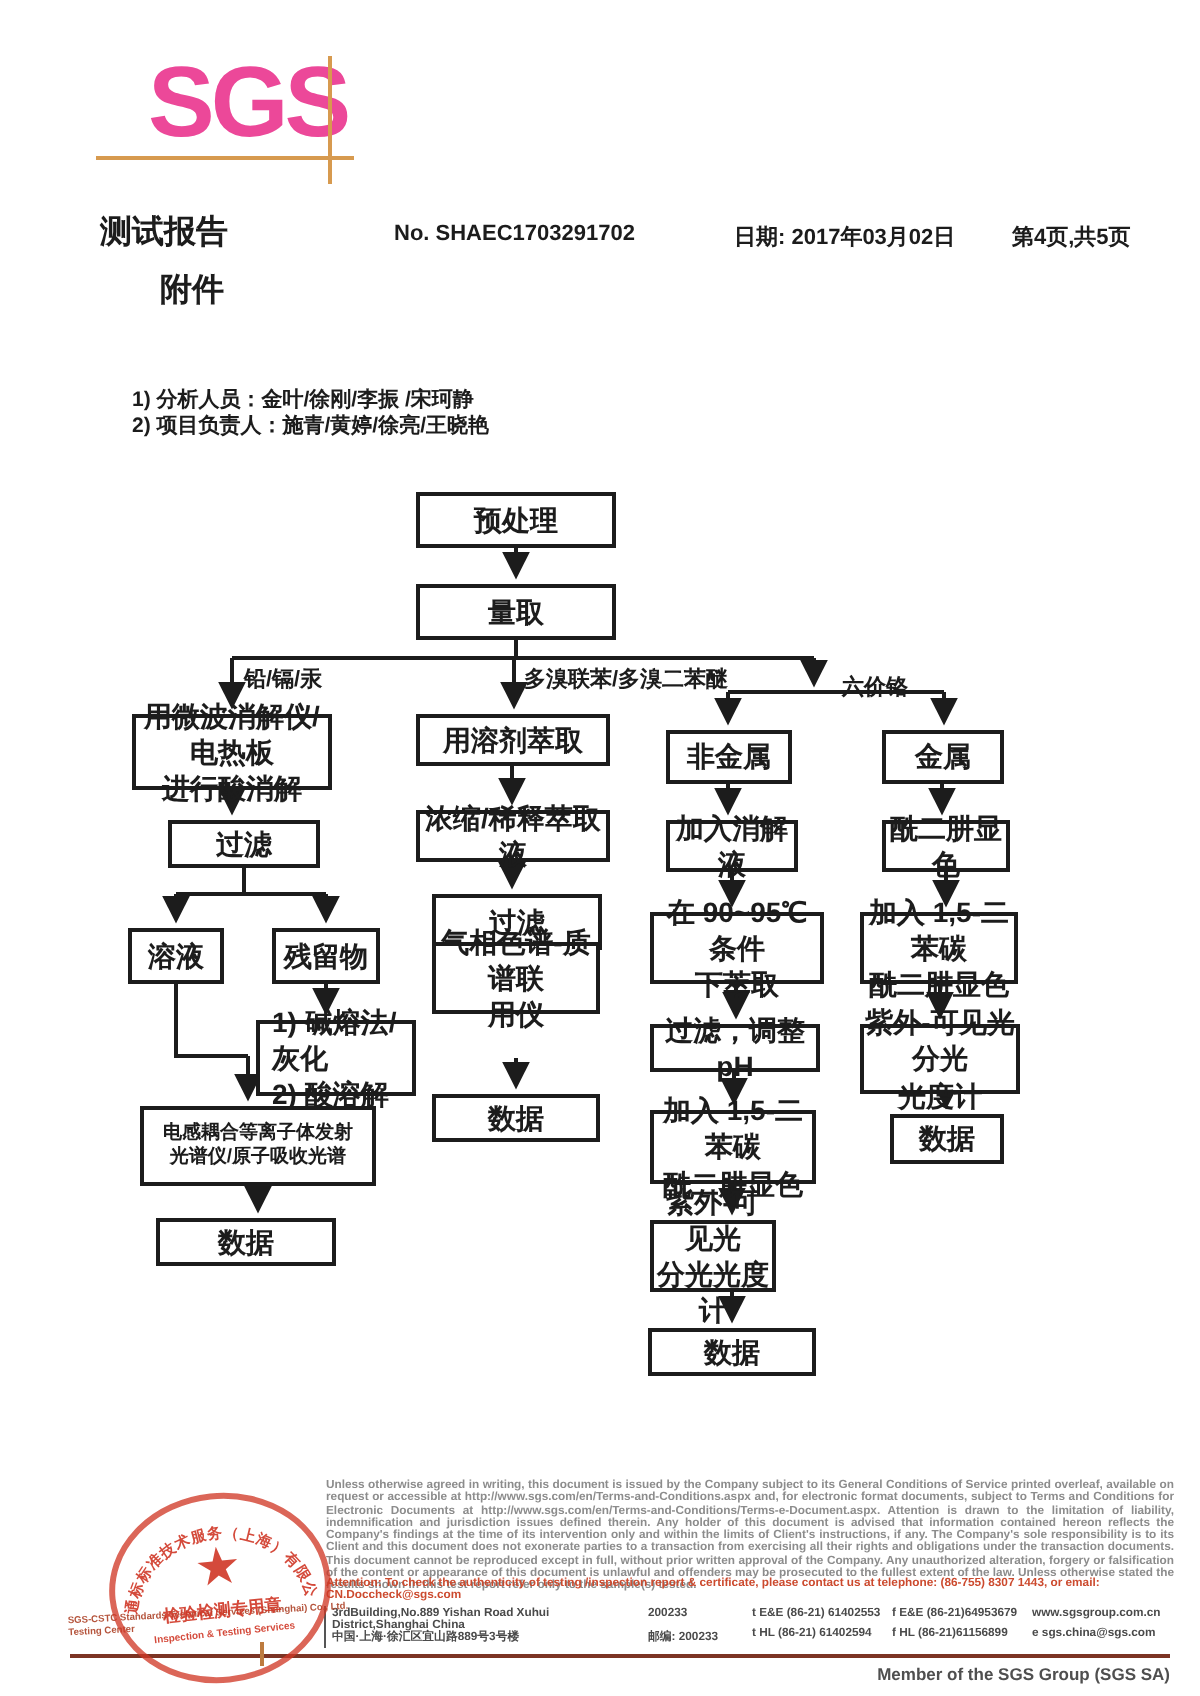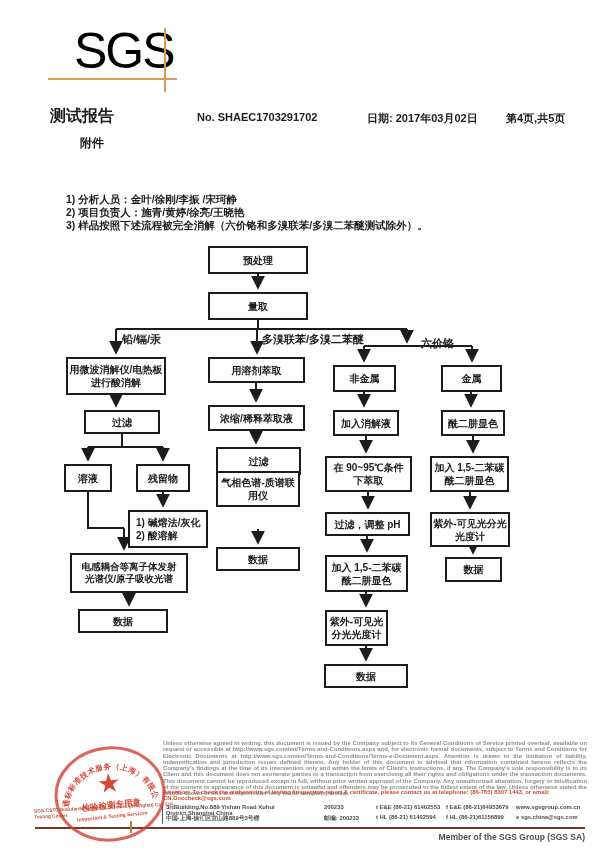--- a/index.html
+++ b/index.html
@@ -1,34 +1,34 @@
 <!DOCTYPE html>
 <html><head>
 <meta charset="utf-8">
 <style>
   html,body{margin:0;padding:0;background:#e9e9e9;}
   .page{position:relative;width:600px;height:848px;background:#ffffff;overflow:hidden;
         font-family:"Liberation Sans",sans-serif;color:#1c1c1c;}
   
-  .logo-text{position:absolute;left:74px;top:26px;font-size:50px;font-weight:400;
-             letter-spacing:-2px;color:#000000;line-height:1;}
+  .logo-text{position:absolute;left:74px;top:26px;font-size:50px;font-weight:700;
+             letter-spacing:-2px;color:#ec4899;line-height:1;}
   .logo-hline{position:absolute;left:48px;top:78px;width:129px;height:2px;background:#d79a4f;}
   .logo-vline{position:absolute;left:164px;top:28px;width:2px;height:64px;background:#d79a4f;}
   .report-title{position:absolute;left:50px;top:106px;font-size:16px;font-weight:700;}
   .report-no{position:absolute;left:197px;top:111px;font-size:11px;font-weight:700;}
   .report-date{position:absolute;left:367px;top:111px;font-size:11px;font-weight:700;}
   .report-page{position:absolute;left:506px;top:111px;font-size:11px;font-weight:700;}
-  .attachment{position:absolute;left:80px;top:135px;font-size:12px;font-weight:700;}
+  .attachment{position:absolute;left:80px;top:135px;font-size:16px;font-weight:700;}
   .chart-title{position:absolute;left:0;top:162px;width:100%;text-align:center;
                font-size:13.5px;font-weight:700;}
   .note{position:absolute;left:66px;font-size:10.5px;font-weight:600;white-space:nowrap;}
   
   .node{position:absolute;box-sizing:border-box;border:2px solid #1c1c1c;background:#fff;
         display:flex;align-items:center;justify-content:center;text-align:center;
-        font-size:10px;line-height:1.3;font-weight:600;white-space:pre-line;z-index:2;}
+        font-size:14px;line-height:1.3;font-weight:600;white-space:pre-line;z-index:2;}
   .node.left-align{justify-content:flex-start;text-align:left;padding-left:6px;}
   .branch-label{position:absolute;font-size:11px;font-weight:700;z-index:3;}
   .wires{position:absolute;left:0;top:0;z-index:1;}
   
   .legal{position:absolute;left:163px;top:740px;width:424px;font-size:5.9px;line-height:6.3px;
          color:#8c8c8c;text-align:justify;font-weight:600;}
   .attention{position:absolute;left:163px;top:789px;width:424px;font-size:5.9px;line-height:6.4px;
              color:#cc4a2e;font-weight:700;}
   .addr-row{position:absolute;left:166px;width:420px;display:flex;align-items:flex-start;
             font-size:5.9px;color:#4a4a4a;font-weight:600;}
@@ -54,21 +54,20 @@
   <div class="logo-hline"></div>
   <div class="logo-vline"></div>
   <div class="report-title">测试报告</div>
   <div class="report-no">No. SHAEC1703291702</div>
   <div class="report-date">日期: 2017年03月02日</div>
   <div class="report-page">第4页,共5页</div>
   <div class="attachment">附件</div>
 
   <div class="note" style="top:193px">1) 分析人员：金叶/徐刚/李振 /宋珂静</div>
   <div class="note" style="top:206px">2) 项目负责人：施青/黄婷/徐亮/王晓艳</div>
-  <div class="note" style="top:219px">3) 样品按照下述流程被完全消解（六价铬和多溴联苯/多溴二苯醚测试除外）。</div>
 
   <svg class="wires" width="600" height="848" viewBox="0 0 600 848">
     <defs>
       <marker id="arr" viewBox="0 0 10 10" refX="8" refY="5" markerWidth="7" markerHeight="7" orient="auto-start-reverse">
         <path d="M0,0 L10,5 L0,10 z" fill="#1c1c1c"></path>
       </marker>
     </defs>
     <g stroke="#1c1c1c" stroke-width="2" fill="none">
       <path d="M258,274 V287" marker-end="url(#arr)"></path>
       <path d="M258,320 V329"></path>

